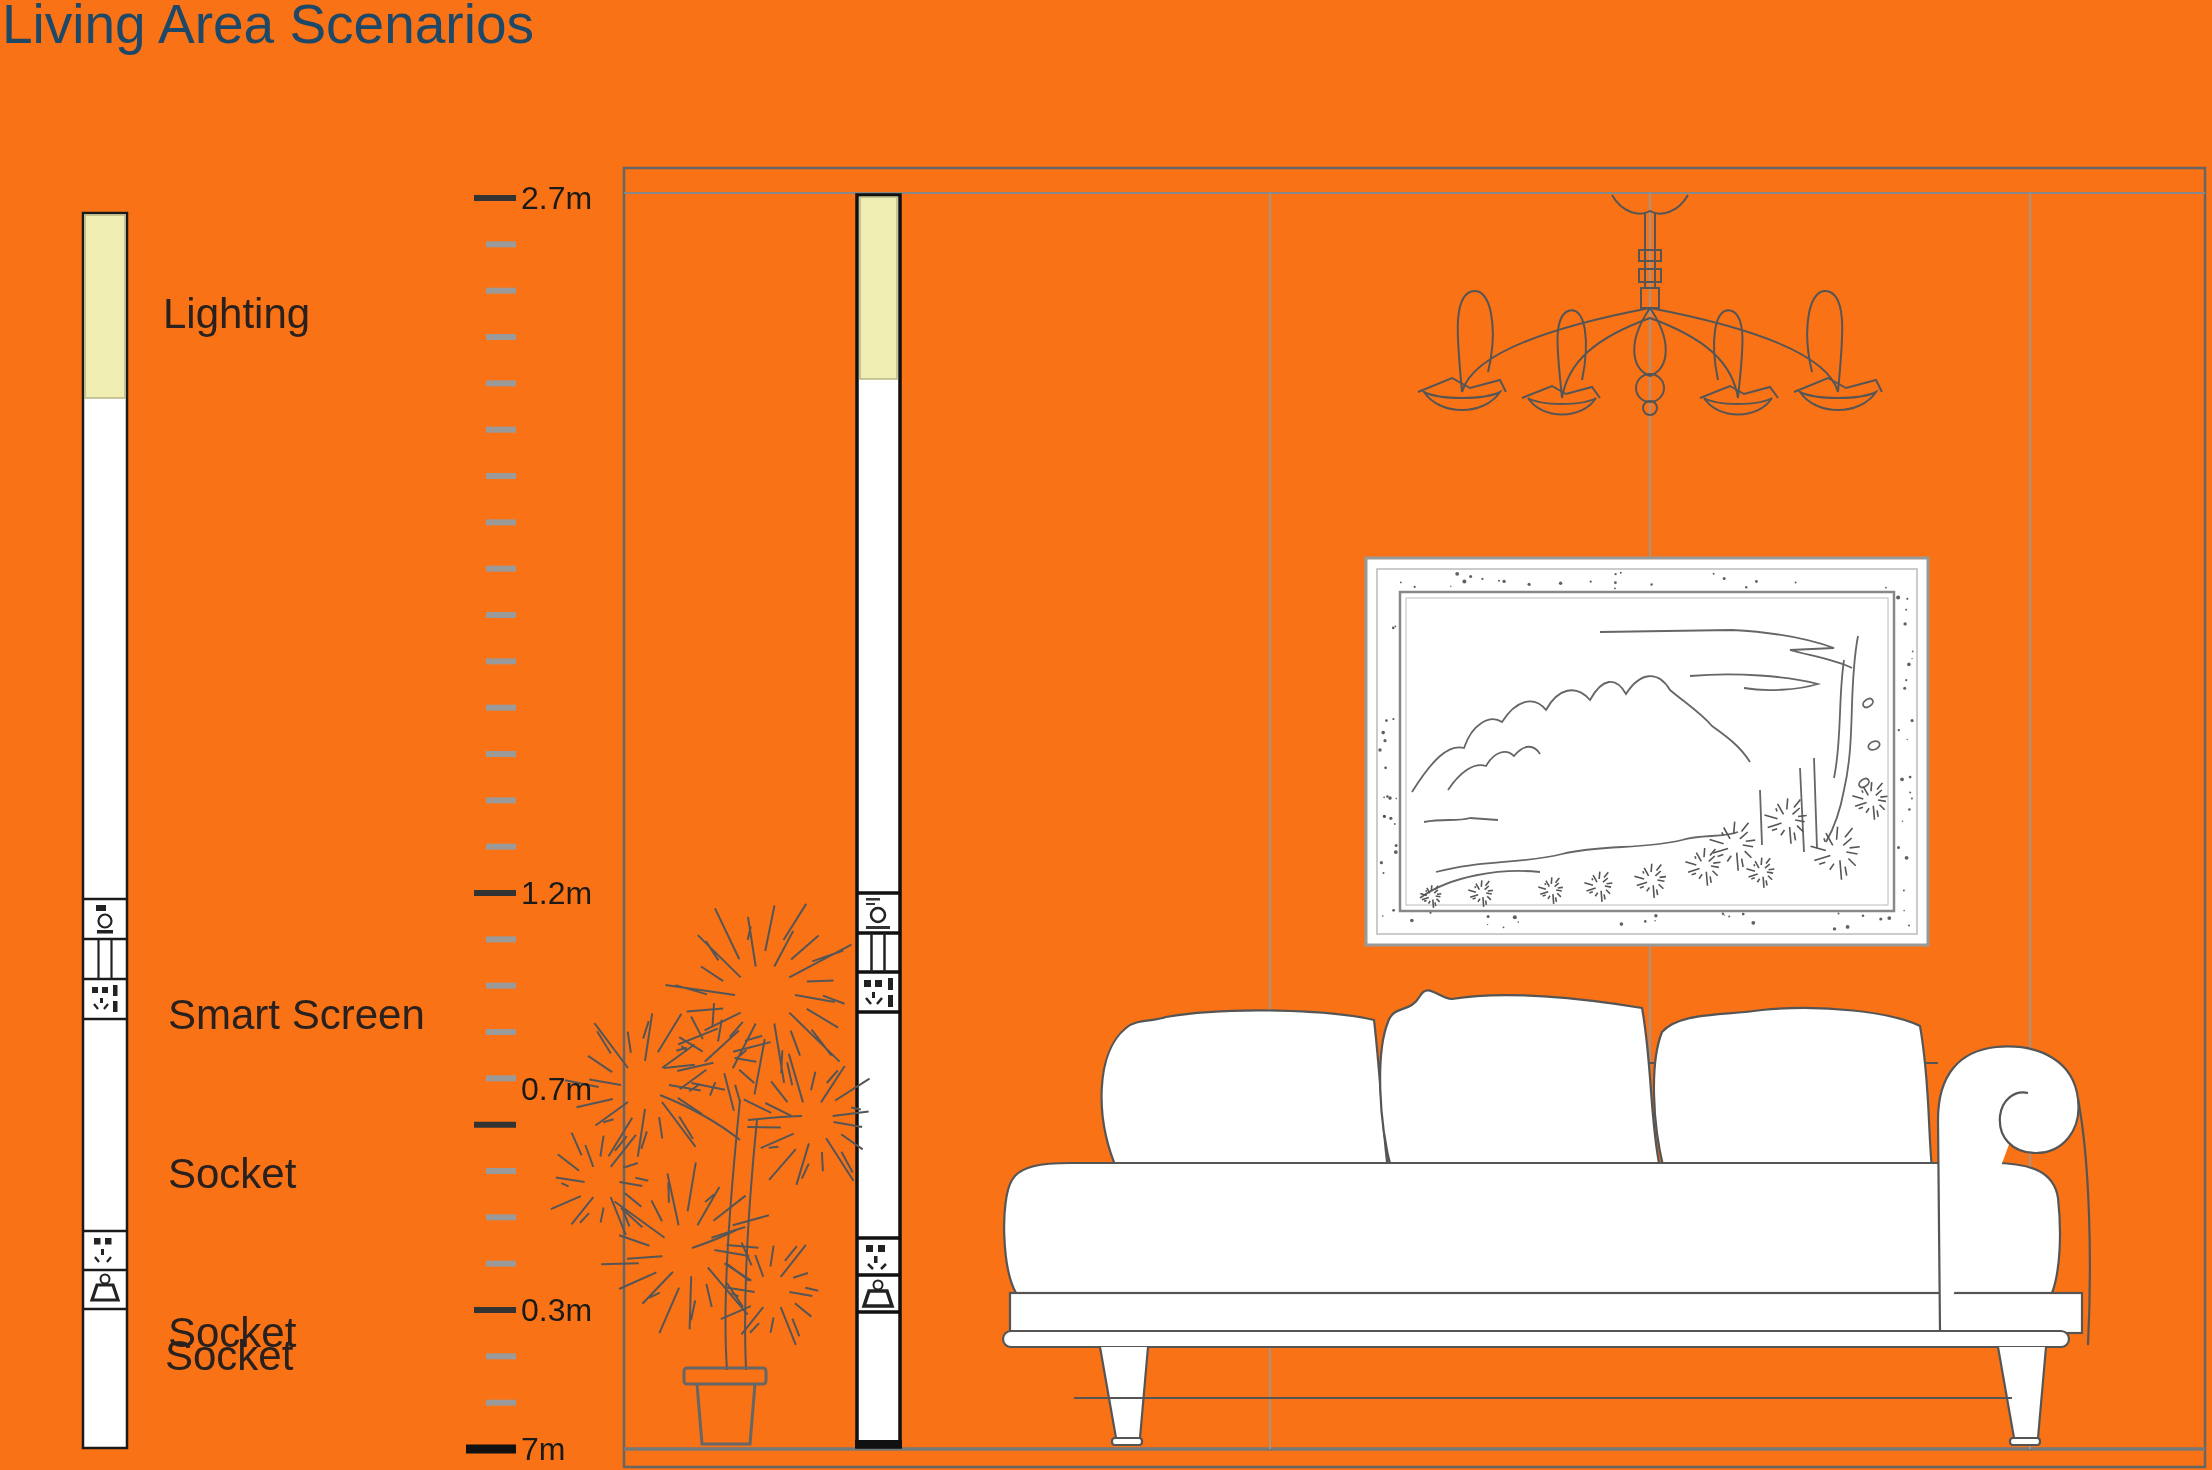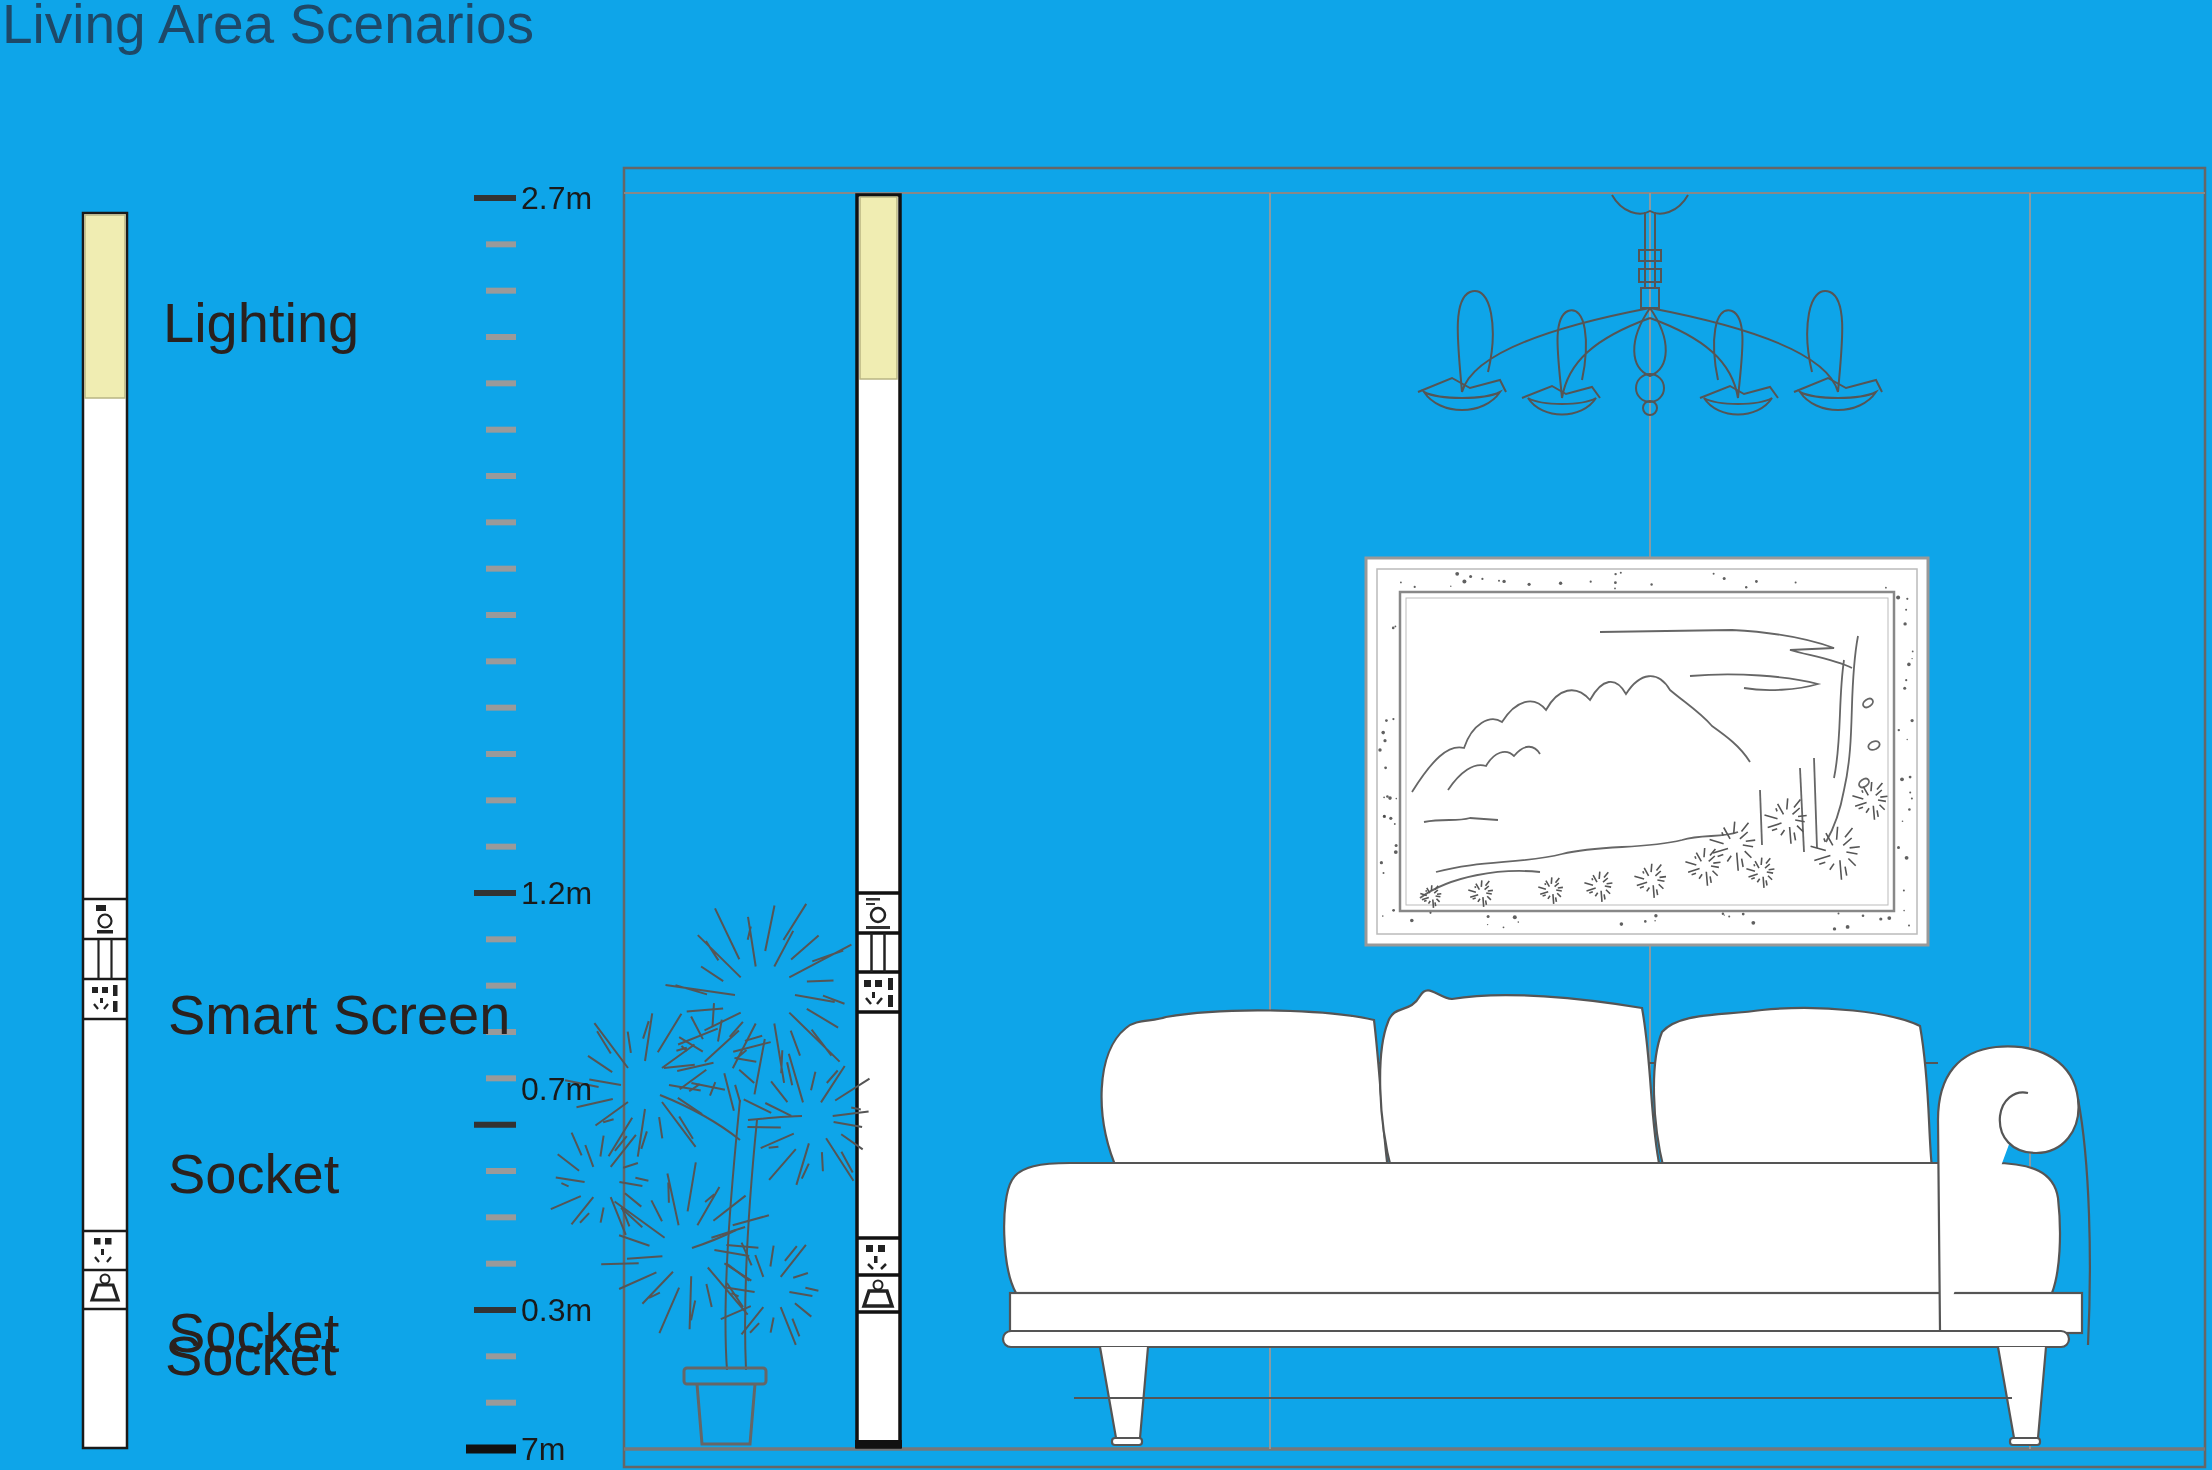--- a/index.html
+++ b/index.html
@@ -1,23 +1,23 @@
 <!DOCTYPE html>
 <html><head>
 <meta charset="utf-8">
 <style>
   html,body{margin:0;padding:0;background:#fff;}
   #stage{
-    position:relative;width:2212px;height:1470px;overflow:hidden;background:#0ea5e9;
+    position:relative;width:2212px;height:1470px;overflow:hidden;background:#f97316;
     font-family:"Liberation Sans", sans-serif;
   }
   #scene{position:absolute;left:0;top:0;}
   .txt{position:absolute;color:#2a211e;white-space:pre;}
   #title{left:2px;top:-8px;font-size:55px;font-weight:500;color:#1e4867;letter-spacing:0px;}
-  .legend{font-size:56px;font-weight:500;}
+  .legend{font-size:42px;font-weight:500;}
   #lbl-lighting{left:163px;top:290px;}
   #lbl-mid{left:168px;top:882px;line-height:53px;}
   #lbl-low{left:165px;top:1221px;line-height:54px;}
   .rlabel{position:absolute;font-size:32px;color:#1a1a1a;line-height:40px;}
 </style>
 </head>
 <body>
 
 <div id="stage">
 

